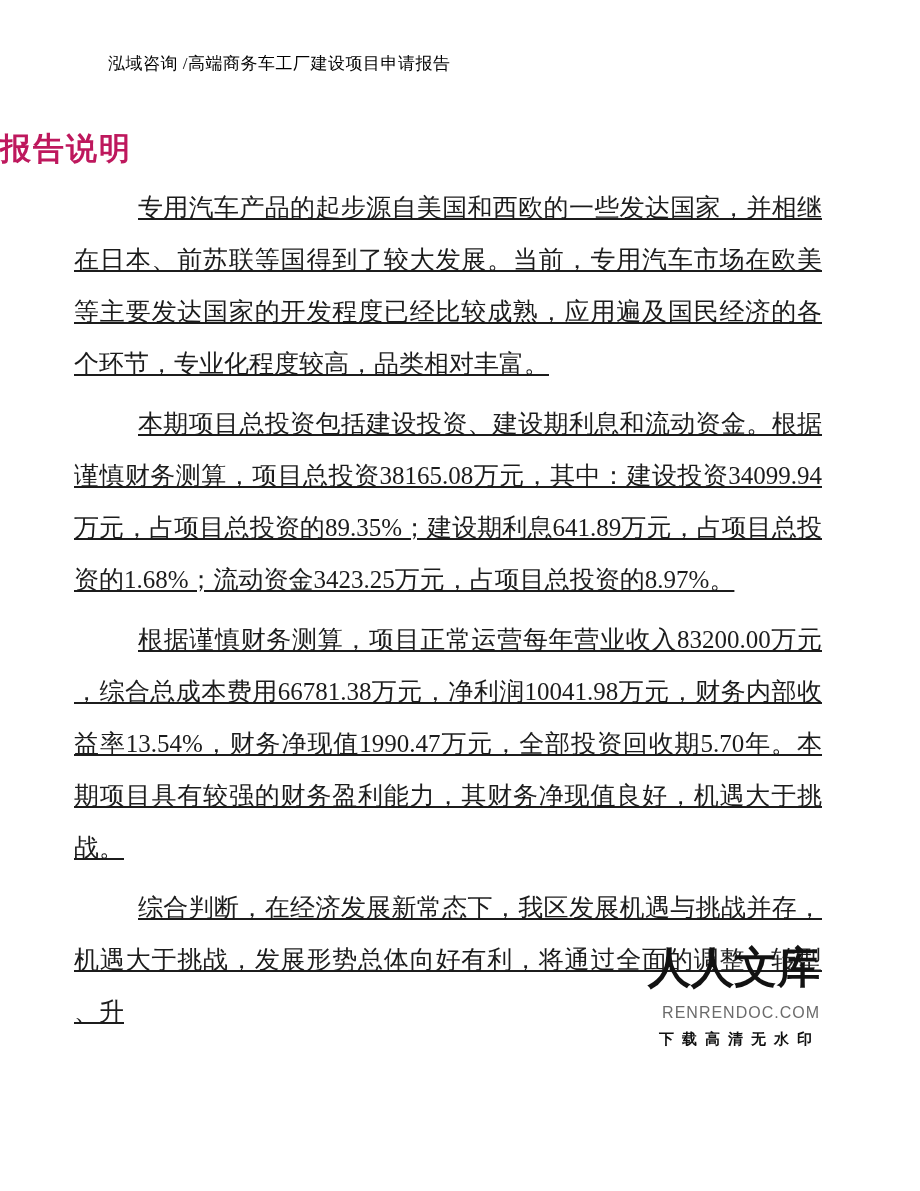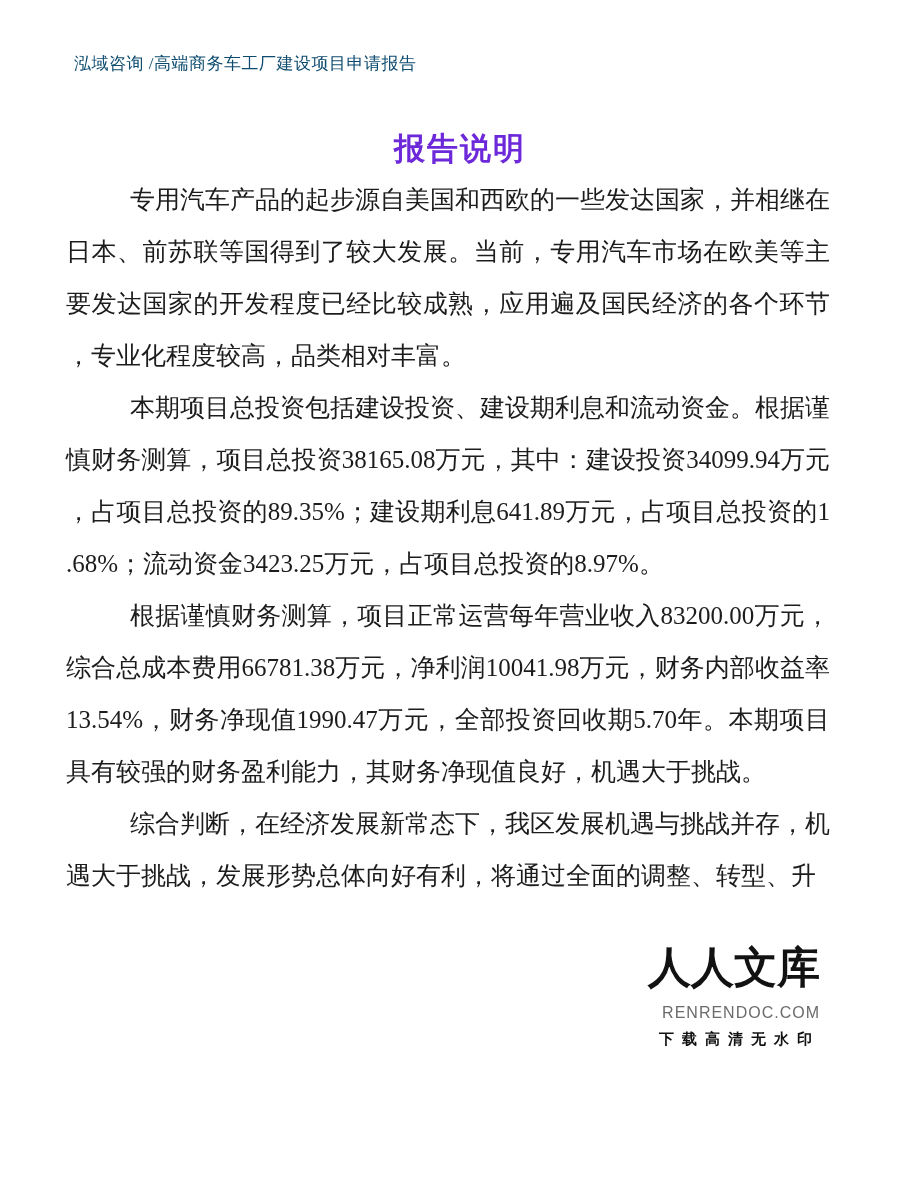--- a/index.html
+++ b/index.html
@@ -11,52 +11,53 @@
     position: relative;
     width: 920px;
     height: 1191px;
     background: #ffffff;
     overflow: hidden;
     font-family: "Liberation Serif", serif;
   }
   .doc-header {
     position: absolute;
     top: 52px;
-    left: 74px;
+    left: 108px;
     font-size: 17px;
-    color: #0c4a6e;
+    color: #000000;
     letter-spacing: 0.5px;
     white-space: nowrap;
   }
   .doc-title {
     position: absolute;
     top: 128px;
     left: 0;
     width: 100%;
     margin: 0;
-    text-align: center;
+    text-align: left;
     font-size: 31px;
     font-weight: bold;
-    color: #6d28d9;
+    color: #be185d;
     letter-spacing: 2px;
   }
   .doc-body {
     position: absolute;
     top: 174px;
     left: 66px;
     width: 764px;
     font-size: 25px;
     line-height: 52px;
     text-align: justify;
     color: #1c1c1c;
   }
   .doc-body p {
-    margin: 0;
+    margin: 8px;
     text-indent: 64px;
     line-break: anywhere;
+    text-decoration: underline;
   }
   .watermark {
     position: absolute;
     top: 944px;
     left: 642px;
     width: 178px;
     text-align: right;
     pointer-events: none;
   }
   .wm-brand {

